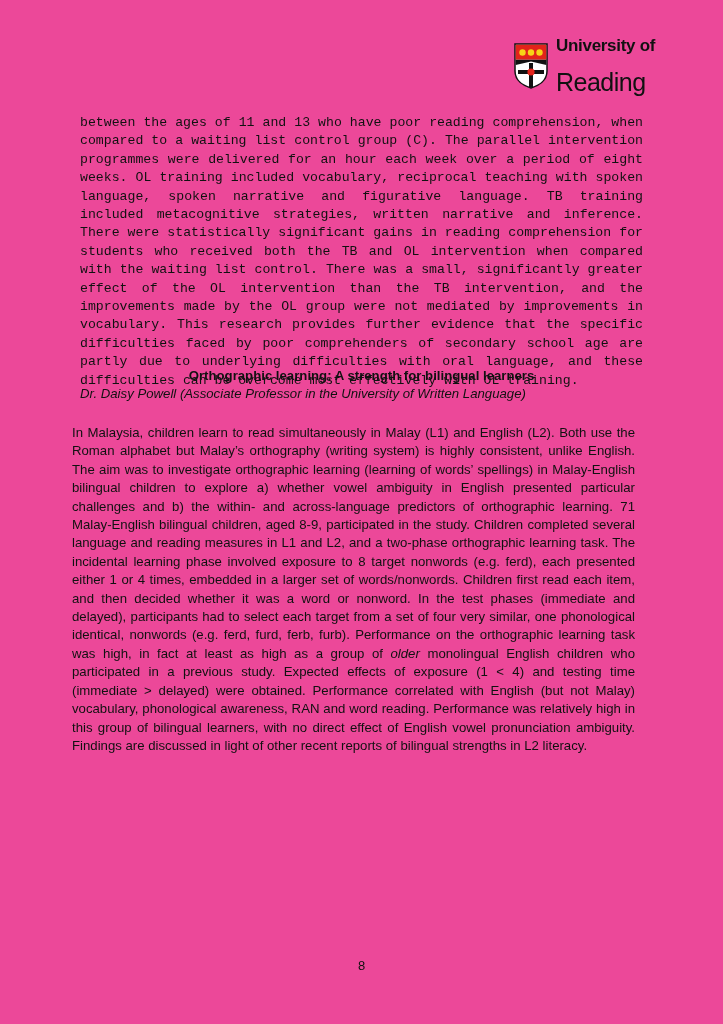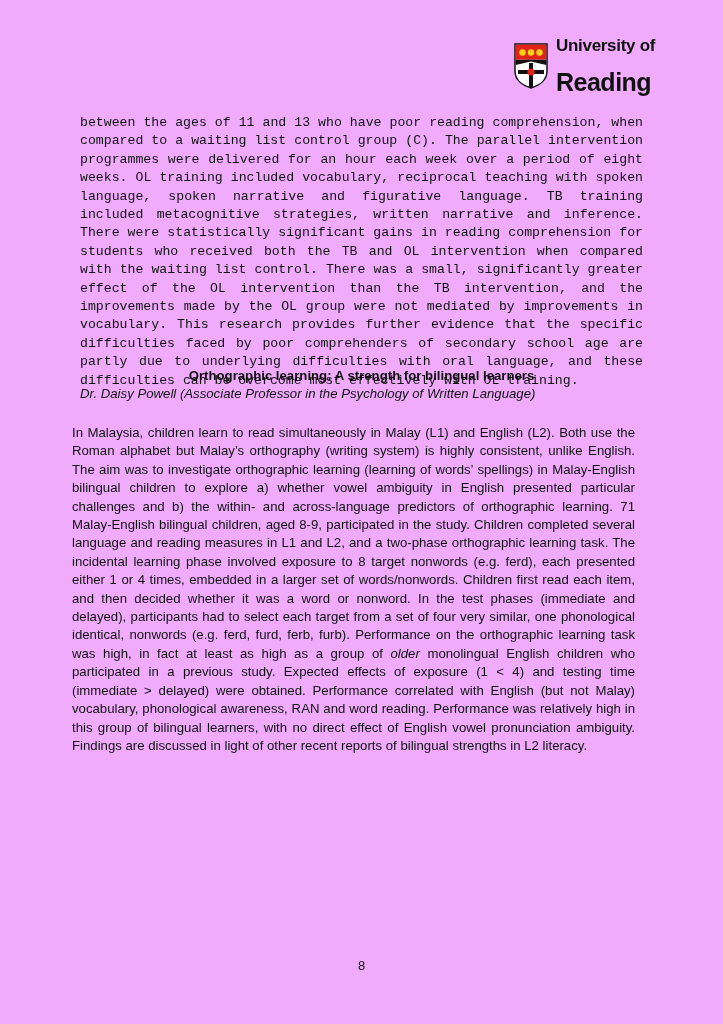--- a/index.html
+++ b/index.html
@@ -1,22 +1,22 @@
 <!DOCTYPE html>
 <html><head>
 <meta charset="utf-8">
 <style>
   html, body { margin: 0; padding: 0; background: #ffffff; }
   body { width: 723px; height: 1024px; position: relative; overflow: hidden; }
-  .page { position: absolute; left: 0; top: 0; width: 723px; height: 1024px; background: #f0abfc; }
+  .page { position: absolute; left: 0; top: 0; width: 723px; height: 1024px; background: #ec4899; }
   .logo { position: absolute; left: 514px; top: 41px; width: 150px; height: 50px; display: flex; align-items: center; }
   .crest { width: 34px; height: 46px; margin-right: 8px; }
   .logo-text { font-family: "Liberation Sans", sans-serif; color: #111; line-height: 1; }
   .logo-line1 { font-size: 17px; font-weight: bold; letter-spacing: -0.3px; }
-  .logo-line2 { font-size: 25px; font-weight: bold; letter-spacing: -0.5px; margin-top: 16px; }
+  .logo-line2 { font-size: 25px; font-weight: normal; letter-spacing: -0.5px; margin-top: 16px; }
   .content { position: absolute; left: 80px; top: 114px; width: 563px; font-family: Liberation Mono, monospace; font-size: 13.2px; line-height: 18.4px; color: #111; }
   .para { margin: 0; text-align: justify; }
   .heading { position: absolute; left: 80px; top: 367px; width: 563px; font-family: "Liberation Sans", sans-serif; font-size: 13.2px; line-height: 18.4px; color: #111; }
   .heading .title { font-weight: bold; text-align: center; }
   .heading .author { font-style: italic; }
   .content2 { position: absolute; left: 72px; top: 424px; width: 563px; font-family: "Liberation Sans", sans-serif; font-size: 13.2px; line-height: 18.4px; color: #111; }
   .page-number { position: absolute; left: 0; width: 723px; top: 958px; text-align: center; font-family: "Liberation Sans", sans-serif; font-size: 13px; color: #111; }
 </style>
 </head>
 <body>
@@ -40,21 +40,21 @@
       <div class="logo-line2">Reading</div>
     </div>
   </div>
 
   <div class="content">
     <p class="para">between the ages of 11 and 13 who have poor reading comprehension, when compared to a waiting list control group (C). The parallel intervention programmes were delivered for an hour each week over a period of eight weeks. OL training included vocabulary, reciprocal teaching with spoken language, spoken narrative and figurative language. TB training included metacognitive strategies, written narrative and inference. There were statistically significant gains in reading comprehension for students who received both the TB and OL intervention when compared with the waiting list control. There was a small, significantly greater effect of the OL intervention than the TB intervention, and the improvements made by the OL group were not mediated by improvements in vocabulary. This research provides further evidence that the specific difficulties faced by poor comprehenders of secondary school age are partly due to underlying difficulties with oral language, and these difficulties can be overcome most effectively with OL training.</p>
   </div>
 
   <div class="heading">
     <div class="title">Orthographic learning:  A strength for bilingual learners</div>
-    <div class="author">Dr. Daisy Powell (Associate Professor in the Psychology of Written Language)</div>
+    <div class="author">Dr. Daisy Powell (Associate Professor in the University of Written Language)</div>
   </div>
 
   <div class="content2">
     <p class="para"><span>In Malaysia, children learn to read simultaneously in Malay (L1) and English (L2). Both use the Roman alphabet but Malay’s orthography (writing system) is highly consistent, unlike English.  The aim was to investigate orthographic learning (learning of words’ spellings) in Malay-English bilingual children to explore a) whether vowel ambiguity in English presented particular challenges and b) the within- and across-language predictors of orthographic learning. 71 Malay-English bilingual children, aged 8-9, participated in the study. Children completed several language and reading measures in L1 and L2, and a two-phase orthographic learning task.  The incidental learning phase involved exposure to 8 target nonwords (e.g. ferd), each presented either 1 or 4 times, embedded in a larger set of words/nonwords. Children first read each item, and then decided whether it was a word or nonword. In the test phases (immediate and delayed), participants had to select each target from a set of four very similar, one phonological identical, nonwords (e.g. ferd, furd, ferb, furb). Performance on the orthographic learning task was high, in fact at least as high as a group of </span><em>older</em><span> monolingual English children who participated in a previous study.  Expected effects of exposure (1 &lt; 4) and testing time (immediate &gt; delayed) were obtained.  Performance correlated with English (but not Malay) vocabulary, phonological awareness, RAN and word reading. Performance was relatively high in this group of bilingual learners, with no direct effect of English vowel pronunciation ambiguity.  Findings are discussed in light of other recent reports of bilingual strengths in L2 literacy.</span></p>
   </div>
 
   <div class="page-number">8</div>
 
 </div>
 

